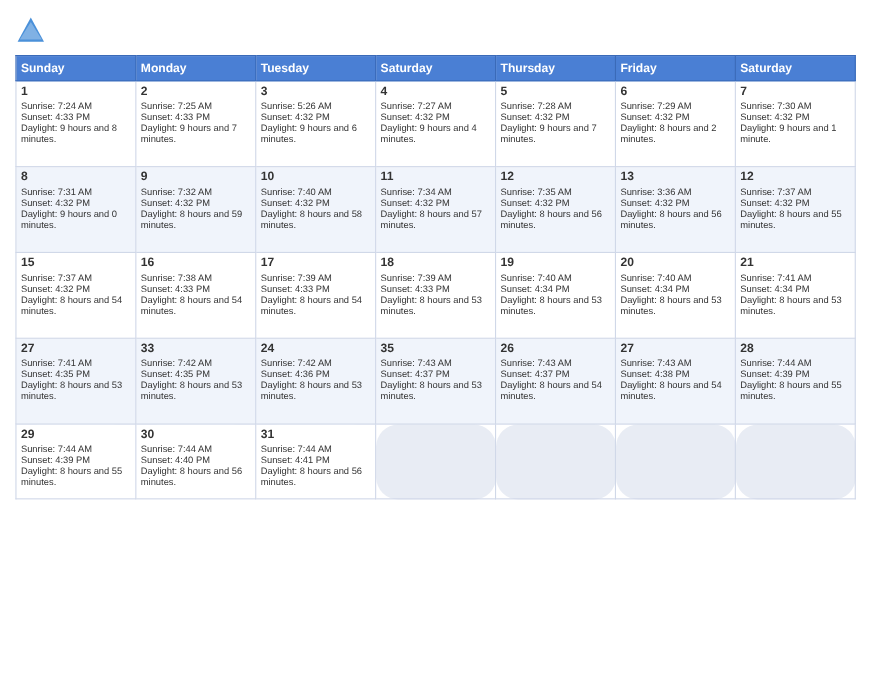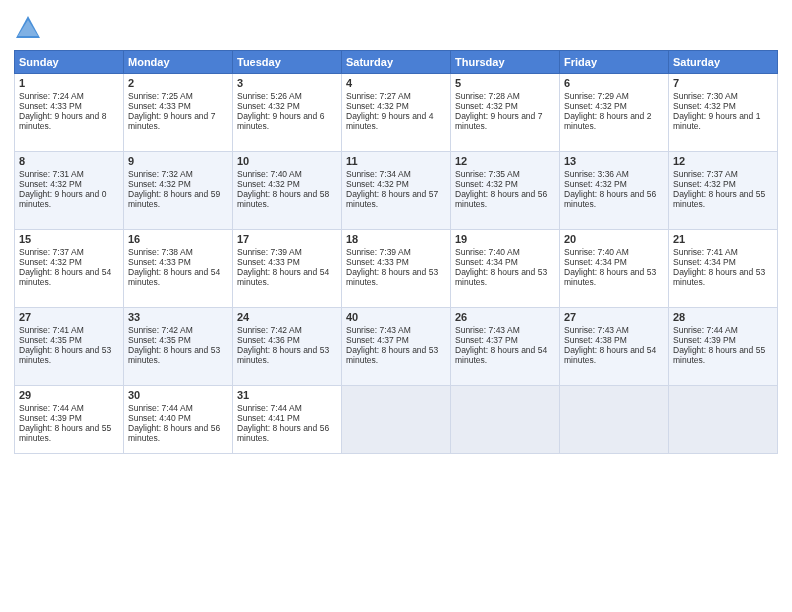--- a/index.html
+++ b/index.html
@@ -89,20 +89,21 @@
       font-size: 11px;
       font-weight: bold;
       display: block;
       margin-bottom: 2px;
     }
     td.empty {
       background: #e8ecf4;
     }
     .last-row td {
       height: 68px;
+      border-radius: 20px;
     }
   </style>
 </head>
 <body>
 
 <div class="container">
   <div class="header">
     <div class="logo">
       <svg class="logo-icon" viewBox="0 0 28 28">
         <polygon points="14,2 26,24 2,24" fill="#4a90d9"></polygon>
@@ -156,21 +157,21 @@
           <td><span class="day-num">17</span><span>Sunrise: 7:39 AM</span><br><span>Sunset: 4:33 PM</span><br><span>Daylight: 8 hours and 54 minutes.</span></td>
           <td><span class="day-num">18</span><span>Sunrise: 7:39 AM</span><br><span>Sunset: 4:33 PM</span><br><span>Daylight: 8 hours and 53 minutes.</span></td>
           <td><span class="day-num">19</span><span>Sunrise: 7:40 AM</span><br><span>Sunset: 4:34 PM</span><br><span>Daylight: 8 hours and 53 minutes.</span></td>
           <td><span class="day-num">20</span><span>Sunrise: 7:40 AM</span><br><span>Sunset: 4:34 PM</span><br><span>Daylight: 8 hours and 53 minutes.</span></td>
           <td><span class="day-num">21</span><span>Sunrise: 7:41 AM</span><br><span>Sunset: 4:34 PM</span><br><span>Daylight: 8 hours and 53 minutes.</span></td>
         </tr>
         <tr>
           <td><span class="day-num">27</span><span>Sunrise: 7:41 AM</span><br><span>Sunset: 4:35 PM</span><br><span>Daylight: 8 hours and 53 minutes.</span></td>
           <td><span class="day-num">33</span><span>Sunrise: 7:42 AM</span><br><span>Sunset: 4:35 PM</span><br><span>Daylight: 8 hours and 53 minutes.</span></td>
           <td><span class="day-num">24</span><span>Sunrise: 7:42 AM</span><br><span>Sunset: 4:36 PM</span><br><span>Daylight: 8 hours and 53 minutes.</span></td>
-          <td><span class="day-num">40</span><span>Sunrise: 7:43 AM</span><br><span>Sunset: 4:37 PM</span><br><span>Daylight: 8 hours and 53 minutes.</span></td>
+          <td><span class="day-num">35</span><span>Sunrise: 7:43 AM</span><br><span>Sunset: 4:37 PM</span><br><span>Daylight: 8 hours and 53 minutes.</span></td>
           <td><span class="day-num">26</span><span>Sunrise: 7:43 AM</span><br><span>Sunset: 4:37 PM</span><br><span>Daylight: 8 hours and 54 minutes.</span></td>
           <td><span class="day-num">27</span><span>Sunrise: 7:43 AM</span><br><span>Sunset: 4:38 PM</span><br><span>Daylight: 8 hours and 54 minutes.</span></td>
           <td><span class="day-num">28</span><span>Sunrise: 7:44 AM</span><br><span>Sunset: 4:39 PM</span><br><span>Daylight: 8 hours and 55 minutes.</span></td>
         </tr>
         <tr class="last-row">
           <td><span class="day-num">29</span><span>Sunrise: 7:44 AM</span><br><span>Sunset: 4:39 PM</span><br><span>Daylight: 8 hours and 55 minutes.</span></td>
           <td><span class="day-num">30</span><span>Sunrise: 7:44 AM</span><br><span>Sunset: 4:40 PM</span><br><span>Daylight: 8 hours and 56 minutes.</span></td>
           <td><span class="day-num">31</span><span>Sunrise: 7:44 AM</span><br><span>Sunset: 4:41 PM</span><br><span>Daylight: 8 hours and 56 minutes.</span></td>
           <td class="empty"></td>
           <td class="empty"></td>

